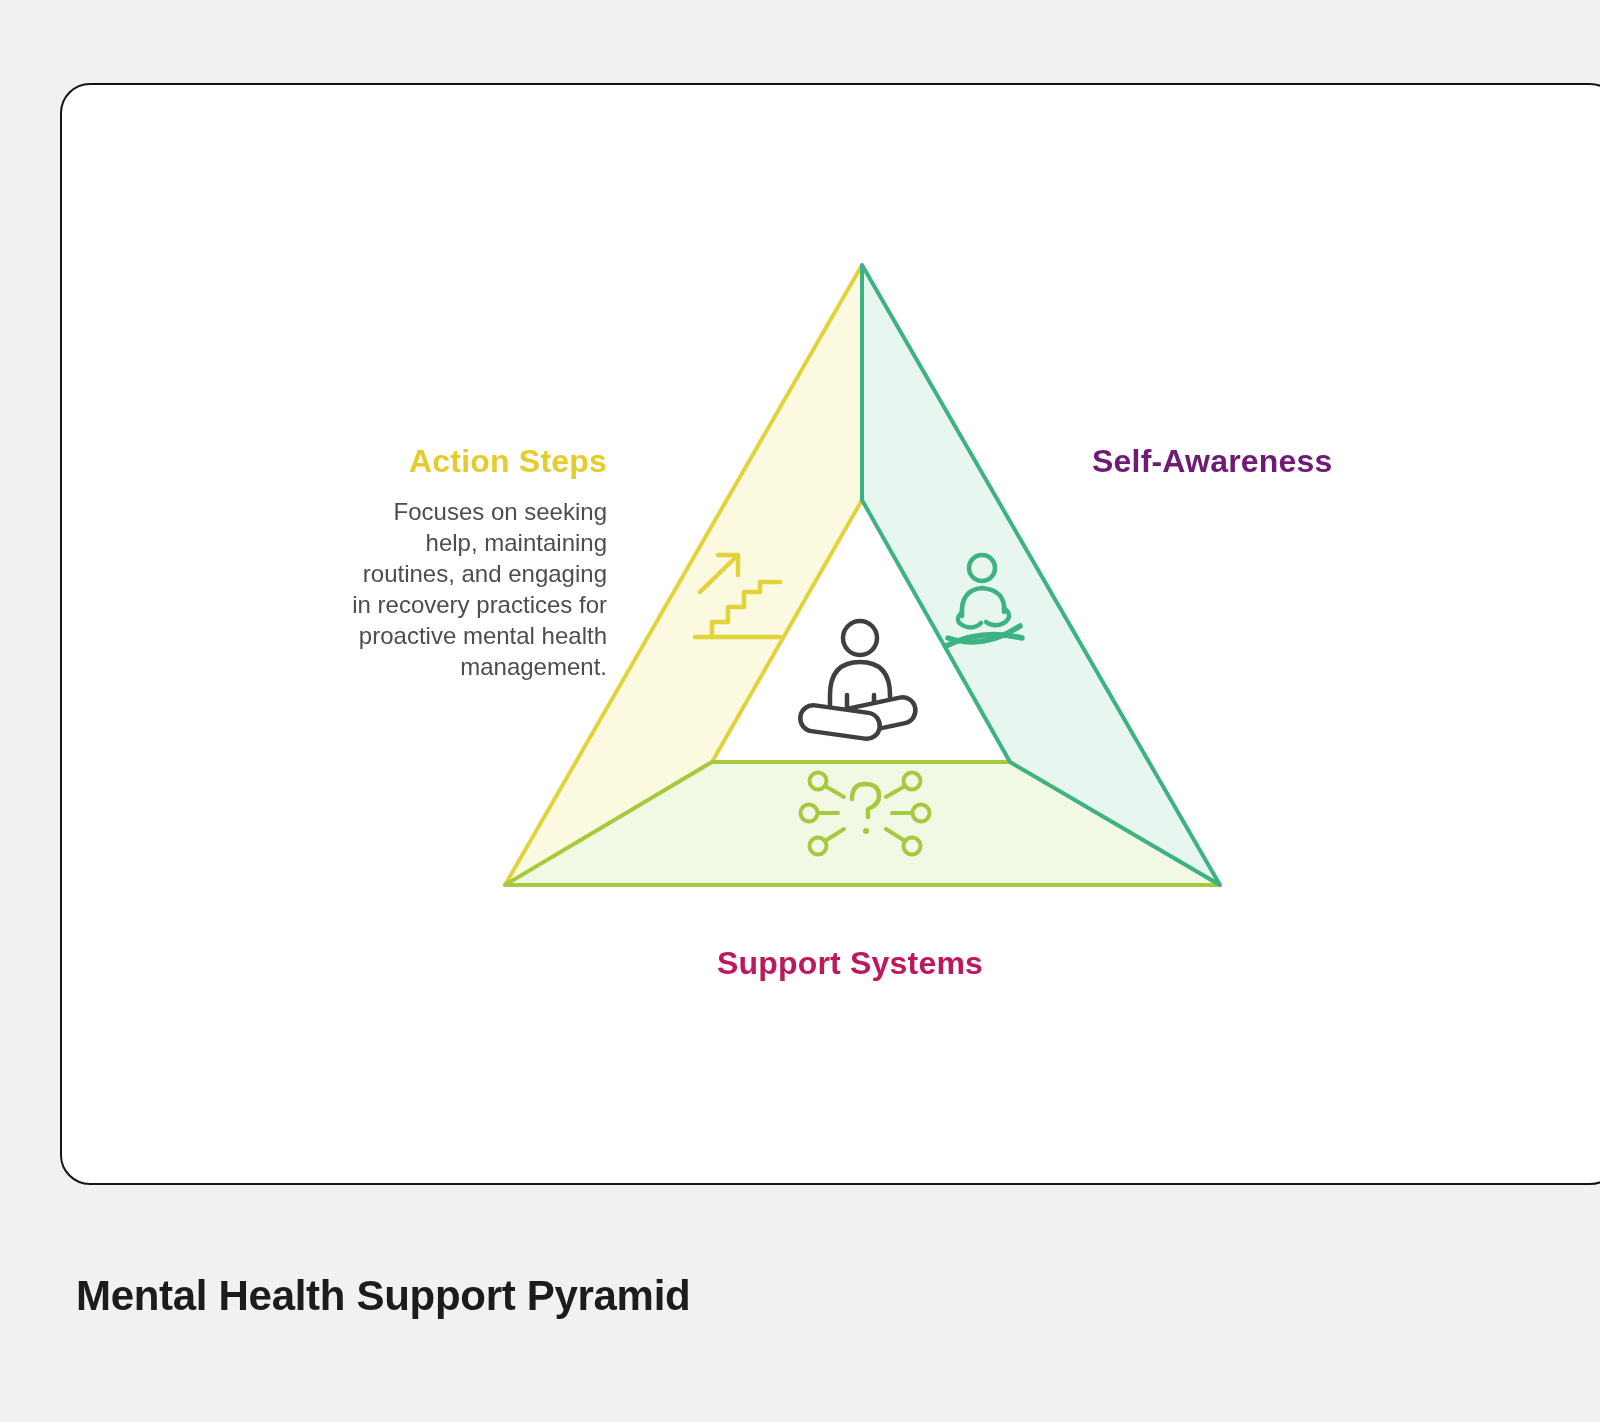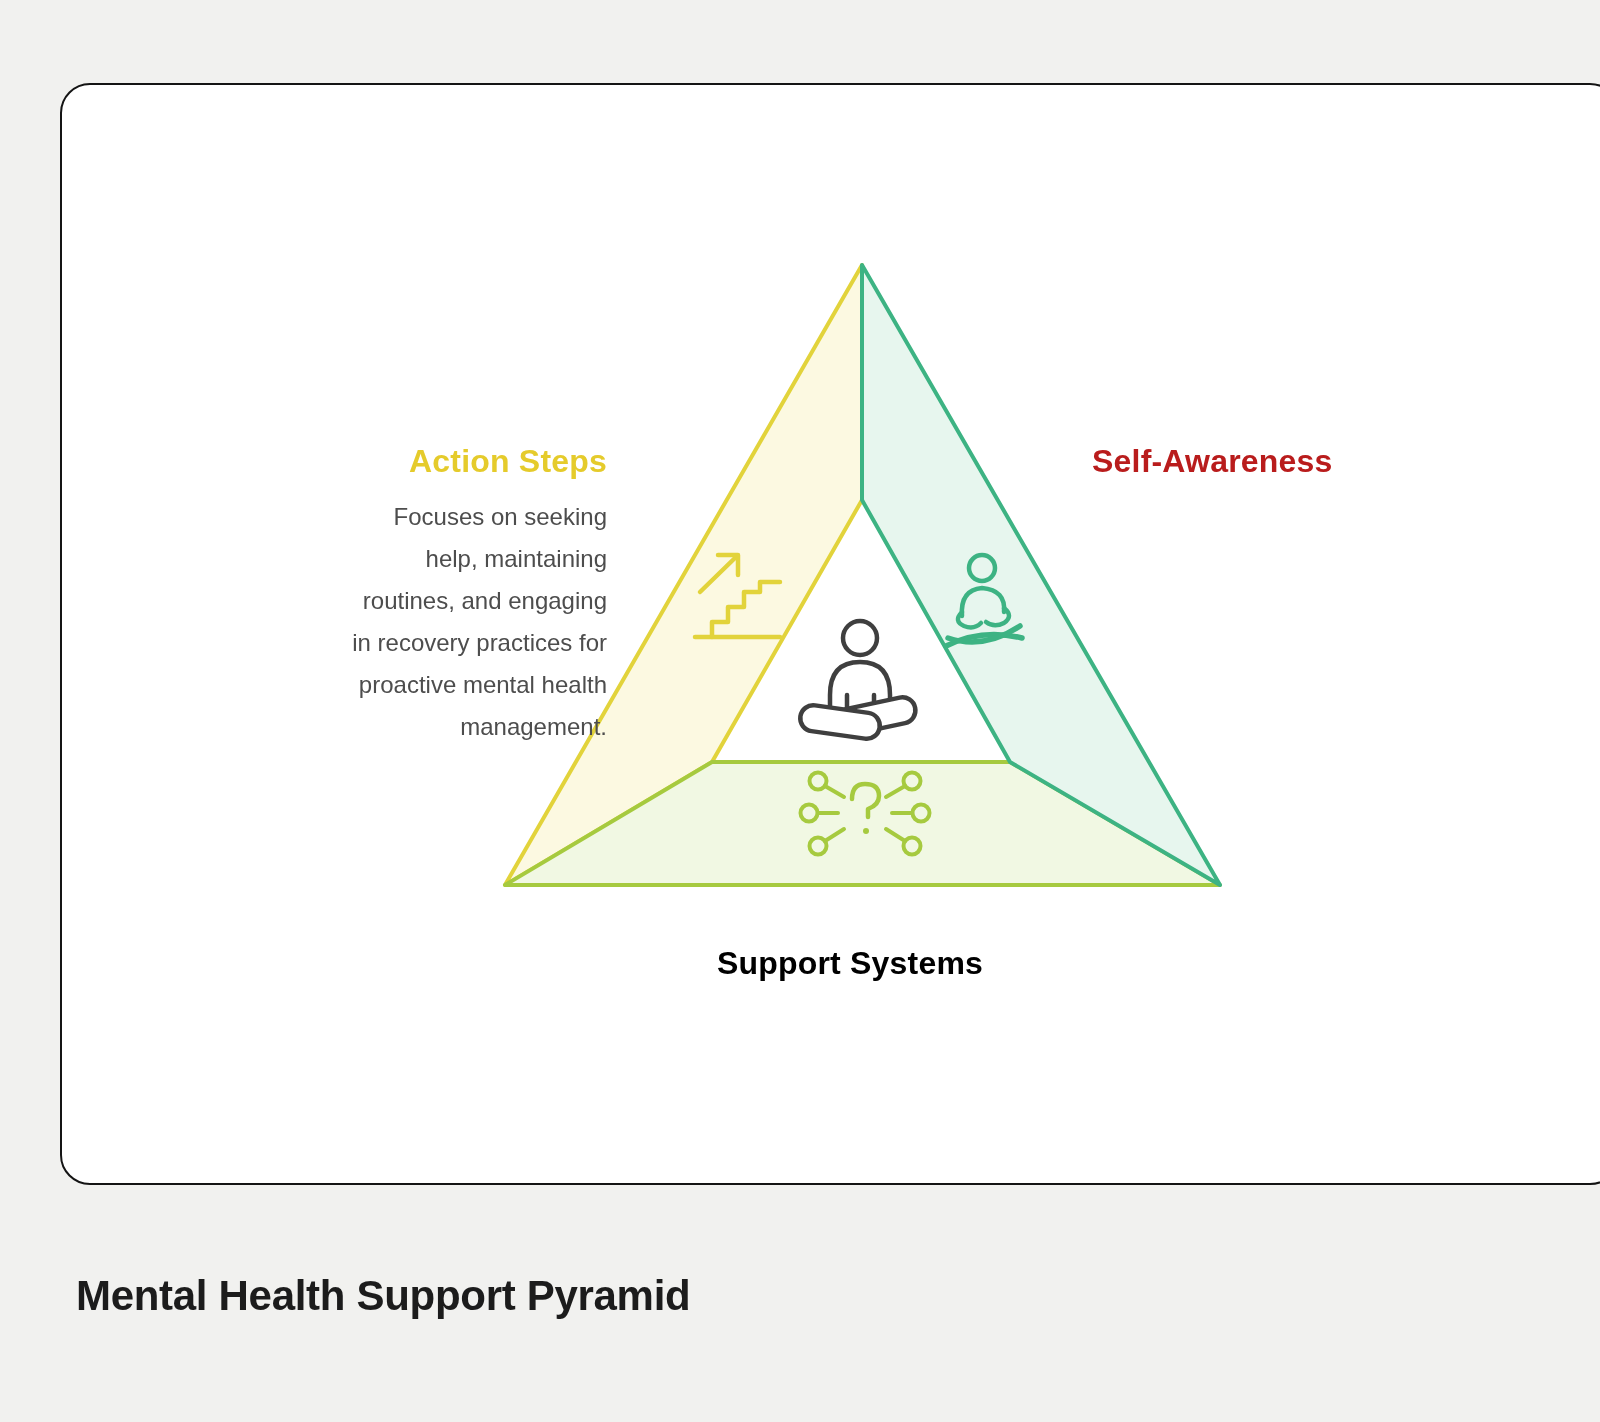--- a/index.html
+++ b/index.html
@@ -29,30 +29,30 @@
 
   .text-block { position: absolute; }
   .text-block h2 {
     font-size: 32px;
     font-weight: 700;
     line-height: 40px;
     letter-spacing: 0.2px;
   }
   .text-block p {
     font-size: 24px;
-    line-height: 42px;
+    line-height: 31px;
     color: #4d4d4d;
     white-space: pre-line;
   }
   .tb-left  { left: 245px; top: 356px; width: 300px; text-align: right; }
   .tb-left h2  { color: #e5cb2b; margin-bottom: 15px; }
   .tb-right { left: 1030px; top: 356px; width: 310px; text-align: left; }
-  .tb-right h2 { color: #b91c1c; margin-bottom: 4px; }
+  .tb-right h2 { color: #701a75; margin-bottom: 4px; }
   .tb-bottom { left: 618px; top: 858px; width: 340px; text-align: center; }
-  .tb-bottom h2 { color: #000000; margin-bottom: 42px; }
+  .tb-bottom h2 { color: #be185d; margin-bottom: 42px; }
 
   .footer-title {
     position: absolute;
     left: 76px; top: 1272px;
     font-size: 42px;
     font-weight: 700;
     color: #1c1c1c;
     letter-spacing: -0.3px;
   }
 

